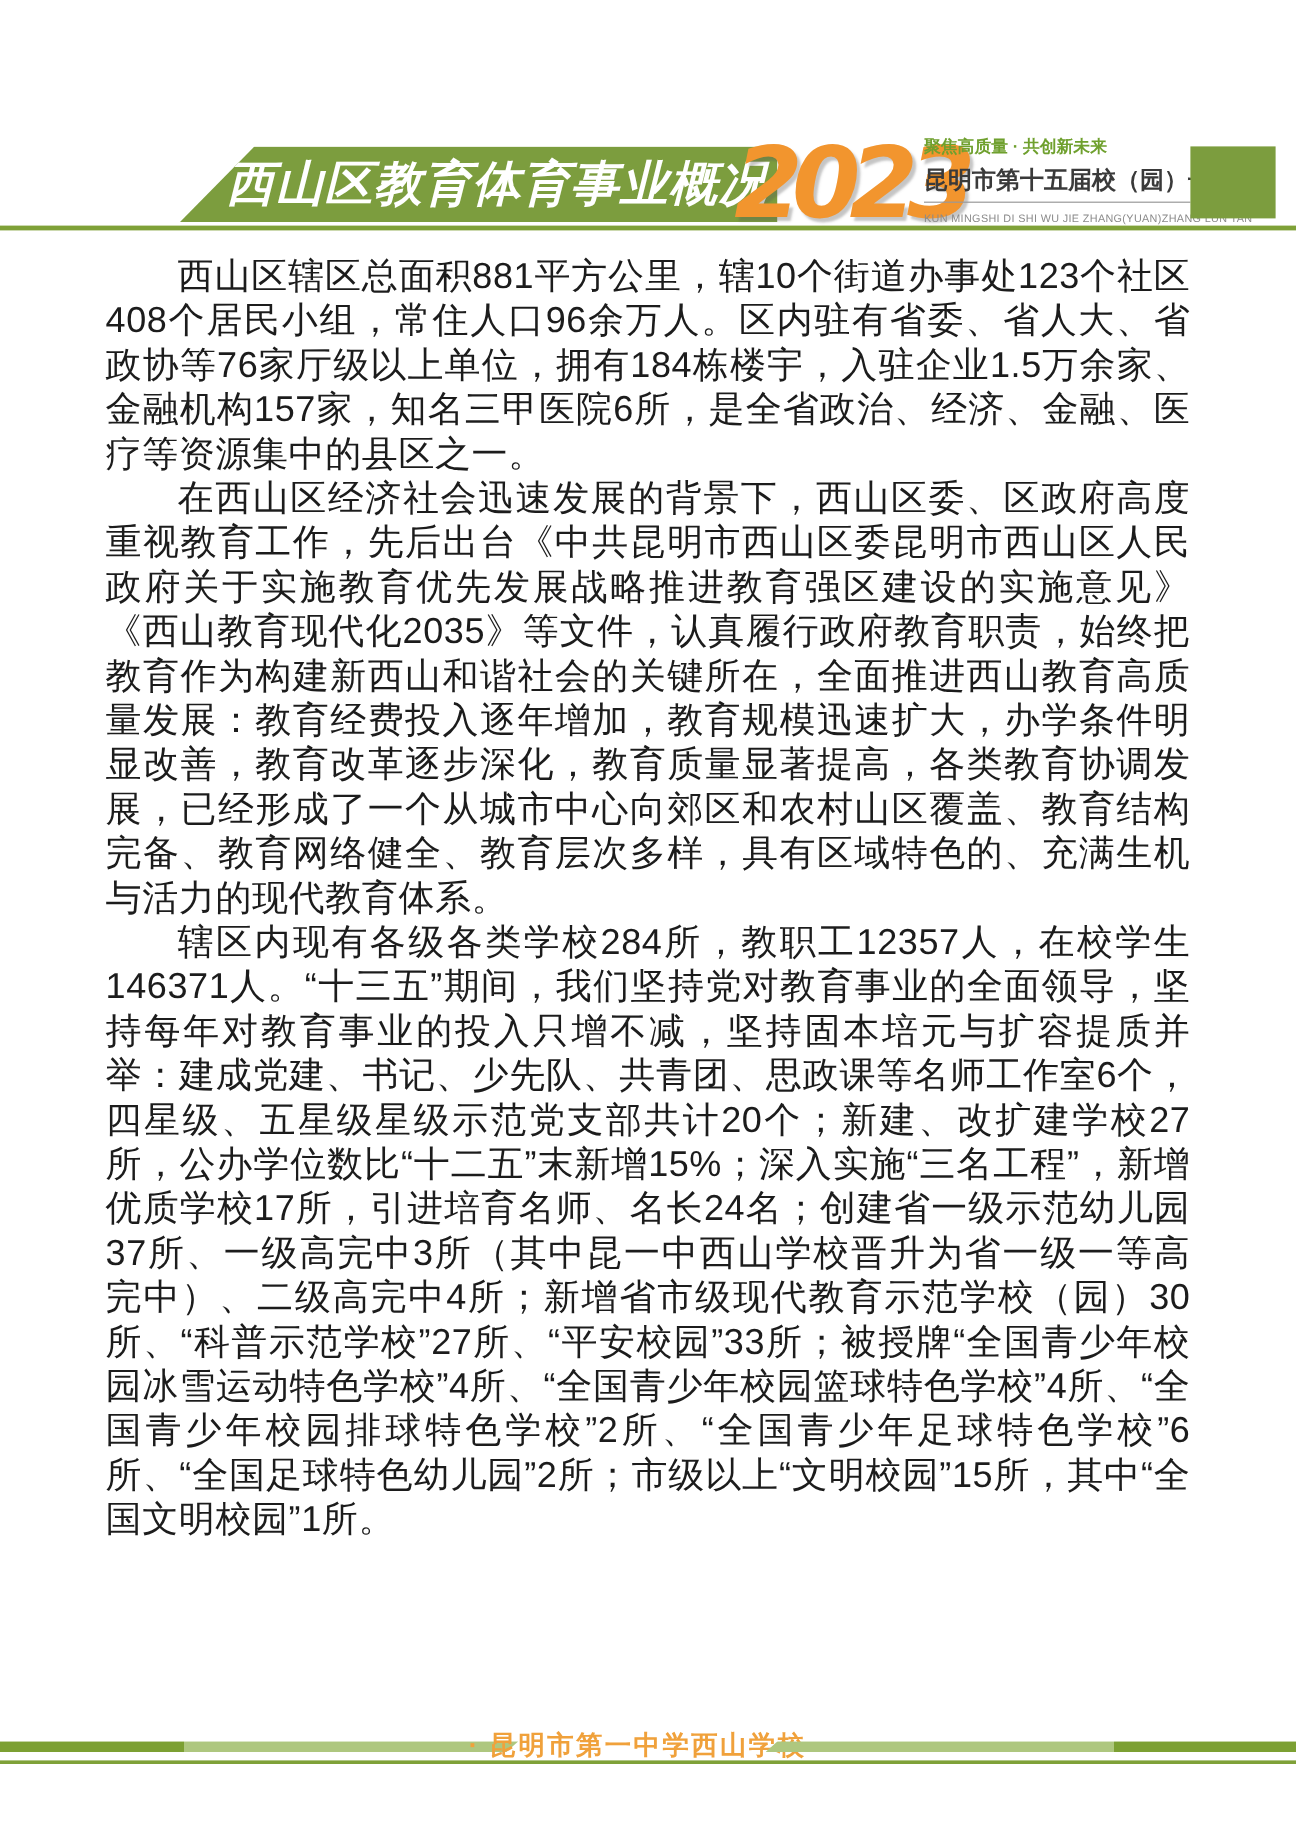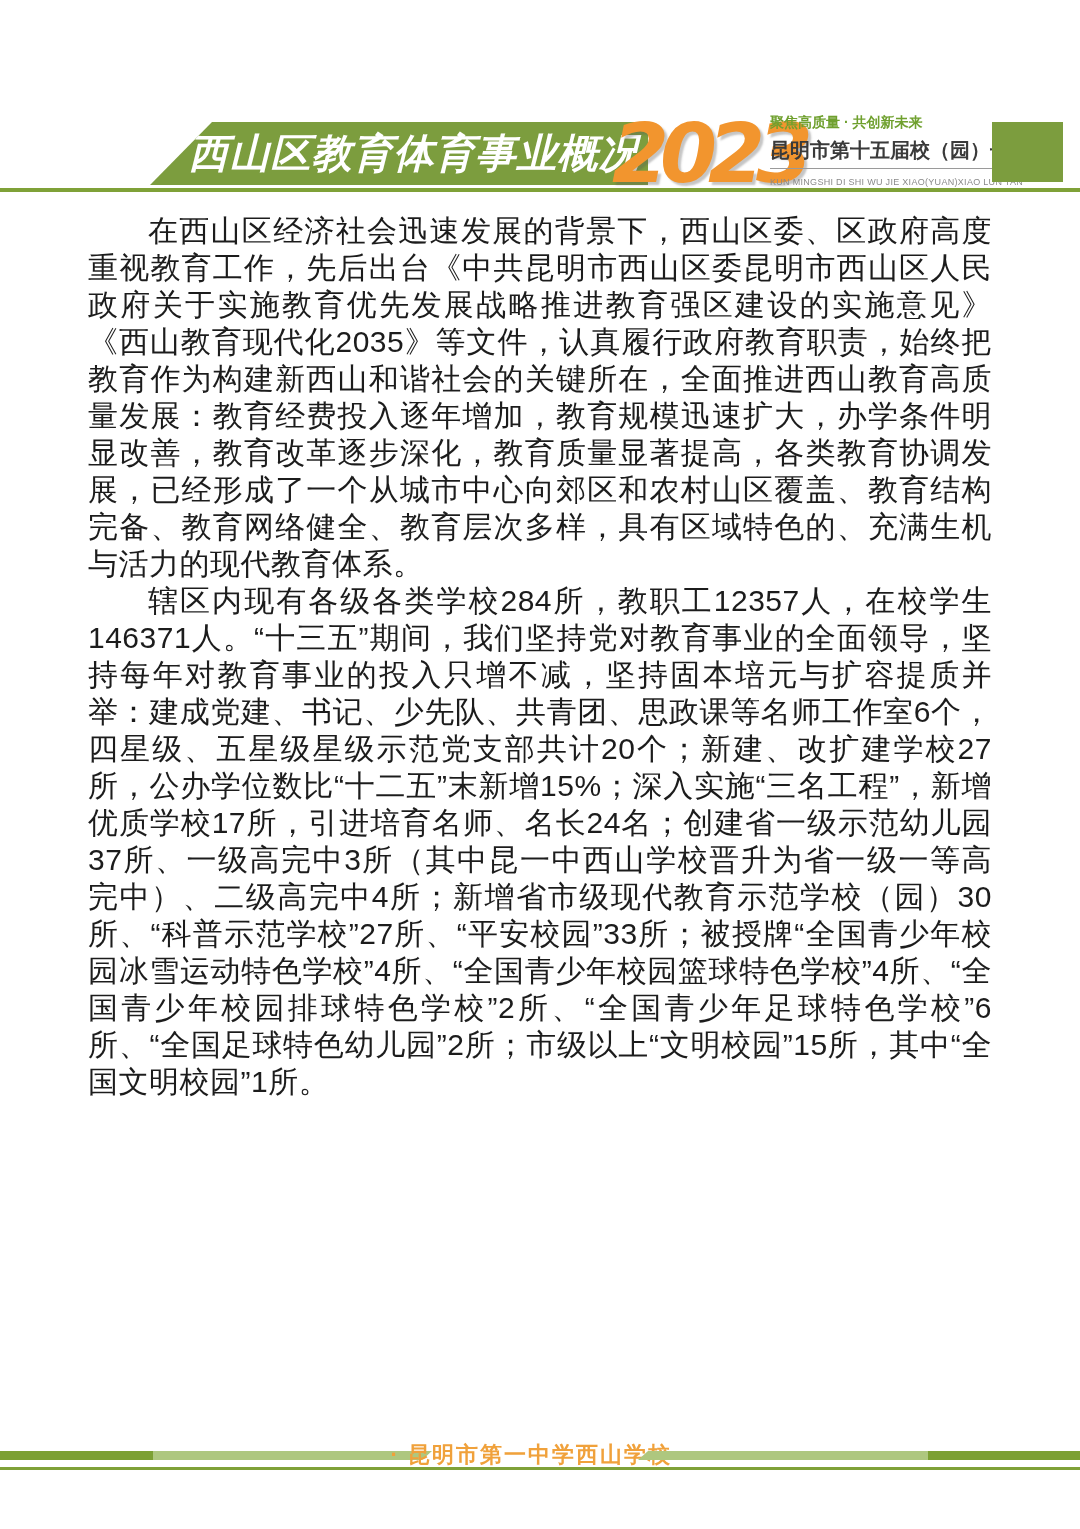--- a/index.html
+++ b/index.html
@@ -108,27 +108,28 @@
 
   <header>
     <div class="title-banner">
       <span>西山区教育体育事业概况</span>
     </div>
     <div class="year-mark">2023</div>
     <div class="head-right">
       <div class="slogan">聚焦高质量 · 共创新未来</div>
       <div class="forum-title">昆明市第十五届校（园）长论坛</div>
       <hr class="forum-divider">
-      <div class="forum-latin">KUN MINGSHI DI SHI WU JIE XIAO(YUAN)XIAO LUN TAN</div>
+      <div class="forum-latin">KUN MINGSHI DI SHI WU JIE ZHANG(YUAN)ZHANG LUN TAN</div>
     </div>
     <div class="green-box"></div>
     <div class="header-rule"></div>
   </header>
 
   <main class="article-body">
+      <p>西山区辖区总面积881平方公里，辖10个街道办事处123个社区408个居民小组，常住人口96余万人。区内驻有省委、省人大、省政协等76家厅级以上单位，拥有184栋楼宇，入驻企业1.5万余家、金融机构157家，知名三甲医院6所，是全省政治、经济、金融、医疗等资源集中的县区之一。</p>
       <p>在西山区经济社会迅速发展的背景下，西山区委、区政府高度重视教育工作，先后出台《中共昆明市西山区委昆明市西山区人民政府关于实施教育优先发展战略推进教育强区建设的实施意见》《西山教育现代化2035》等文件，认真履行政府教育职责，始终把教育作为构建新西山和谐社会的关键所在，全面推进西山教育高质量发展：教育经费投入逐年增加，教育规模迅速扩大，办学条件明显改善，教育改革逐步深化，教育质量显著提高，各类教育协调发展，已经形成了一个从城市中心向郊区和农村山区覆盖、教育结构完备、教育网络健全、教育层次多样，具有区域特色的、充满生机与活力的现代教育体系。</p>
       <p>辖区内现有各级各类学校284所，教职工12357人，在校学生146371人。“十三五”期间，我们坚持党对教育事业的全面领导，坚持每年对教育事业的投入只增不减，坚持固本培元与扩容提质并举：建成党建、书记、少先队、共青团、思政课等名师工作室6个，四星级、五星级星级示范党支部共计20个；新建、改扩建学校27所，公办学位数比“十二五”末新增15%；深入实施“三名工程”，新增优质学校17所，引进培育名师、名长24名；创建省一级示范幼儿园37所、一级高完中3所（其中昆一中西山学校晋升为省一级一等高完中）、二级高完中4所；新增省市级现代教育示范学校（园）30所、“科普示范学校”27所、“平安校园”33所；被授牌“全国青少年校园冰雪运动特色学校”4所、“全国青少年校园篮球特色学校”4所、“全国青少年校园排球特色学校”2所、“全国青少年足球特色学校”6所、“全国足球特色幼儿园”2所；市级以上“文明校园”15所，其中“全国文明校园”1所。</p>
     </main>
 
   <footer>
     <div class="footer-bar left"></div>
     <div class="footer-text">· 昆明市第一中学西山学校 ·</div>
     <div class="footer-bar right"></div>
     <div class="footer-rule"></div>
   </footer>

